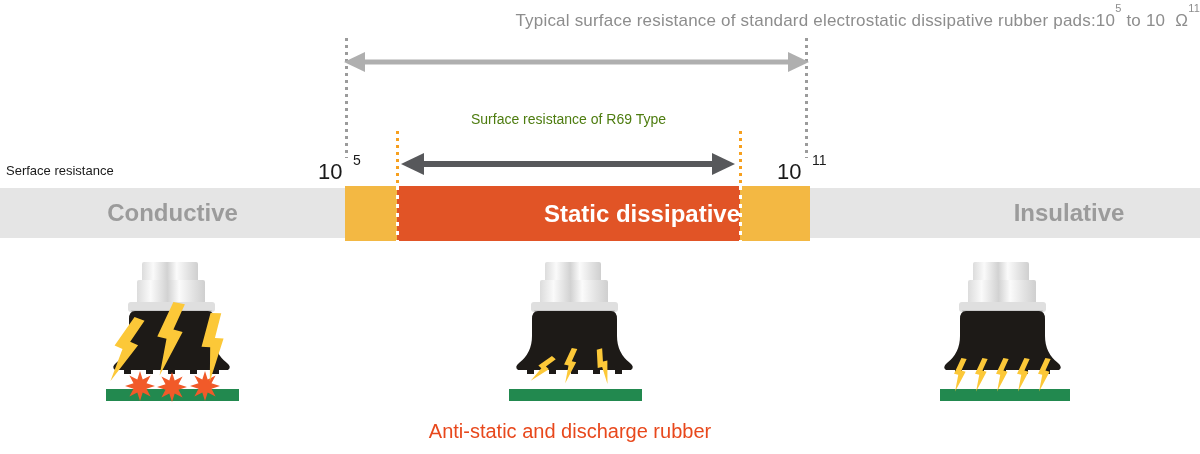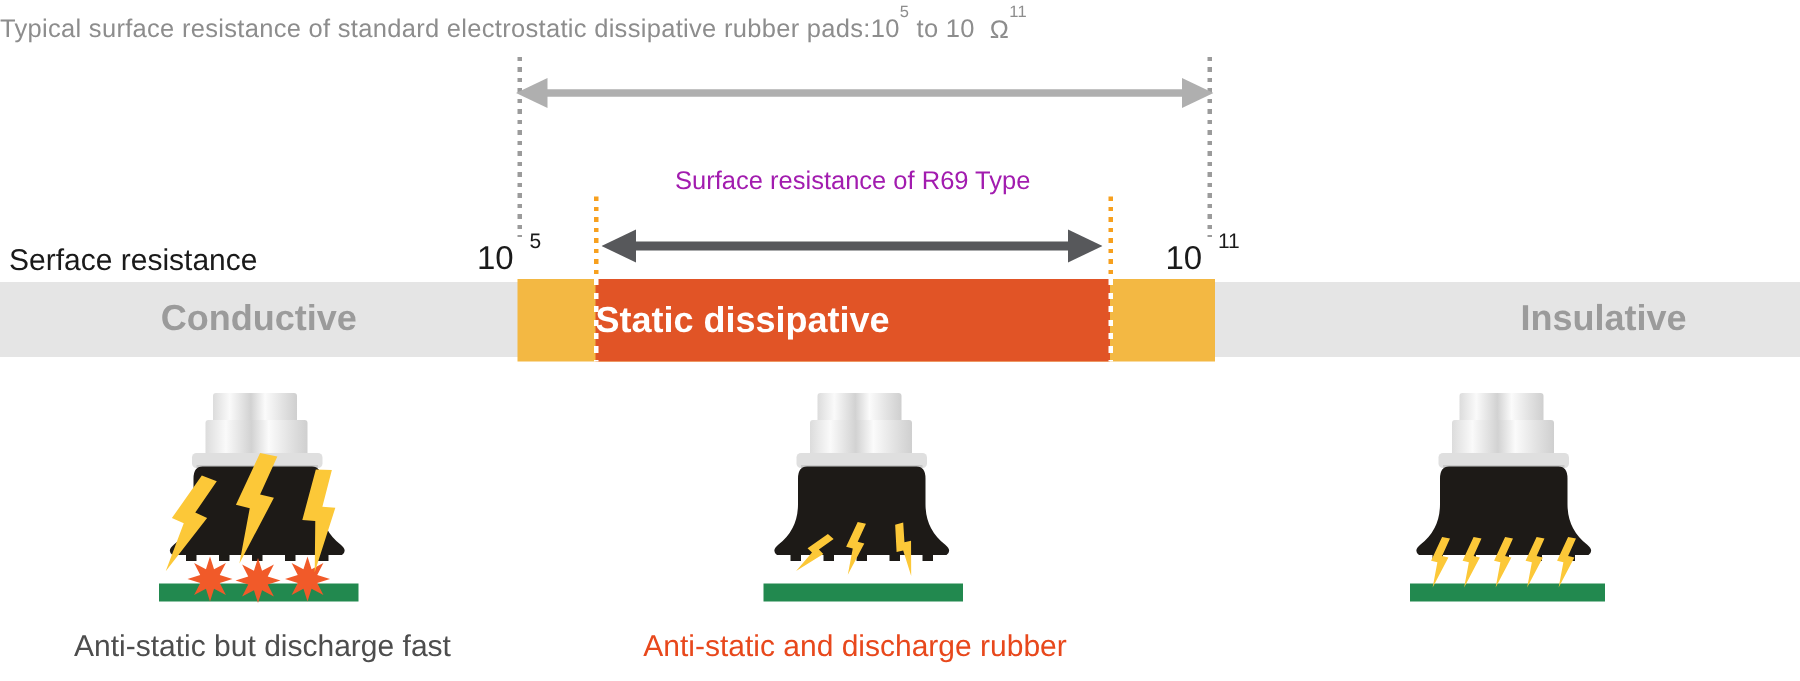--- a/index.html
+++ b/index.html
@@ -1,53 +1,53 @@
 <!DOCTYPE html>
 <html><head>
 <meta charset="utf-8">
 <style>
   * { margin:0; padding:0; box-sizing:border-box; }
   body { background:#ffffff; font-family:"Liberation Sans", sans-serif; }
   .stage { position:relative; width:1200px; height:454px; background:#ffffff; overflow:hidden; }
 
   
-  .top-title { position:absolute; left:0; top:9px; width:1200px; text-align:left;
+  .top-title { position:absolute; left:0; top:9px; width:1200px; text-align:right;
                font-size:17px; color:#8D8D8D; letter-spacing:0.2px; }
   .top-title .ssup { font-size:11px; position:relative; top:-7px; }
   .top-title .omega { margin-left:10px; }
 
   
   .vdot-gray { position:absolute; width:3px;
     background-image:repeating-linear-gradient(to bottom,#9B9B9B 0px,#9B9B9B 3px,transparent 3px,transparent 7px); }
   .vdot-orange { position:absolute; width:3px;
     background-image:repeating-linear-gradient(to bottom,#F7A01E 0px,#F7A01E 3px,transparent 3px,transparent 7px); }
   .vdash-white { position:absolute; width:3px; z-index:6;
     background-image:repeating-linear-gradient(to bottom,#FFFFFF 0px,#FFFFFF 4px,transparent 4px,transparent 9px); }
 
   .arrow-svg { position:absolute; }
 
   
   .r69-title { position:absolute; left:366px; top:111px; width:405px; text-align:center;
-               font-size:17px; color:#a21caf; }
+               font-size:14px; color:#4d7c0f; }
   .r69-range { position:absolute; left:366px; top:133px; width:405px; text-align:center;
                font-size:17px; color:#E8481C; }
   .r69-range .ssup { font-size:11px; position:relative; top:-7px; }
 
   
-  .surface-label { position:absolute; left:6px; top:163px; font-size:20px; color:#1A1A1A; }
+  .surface-label { position:absolute; left:6px; top:163px; font-size:13px; color:#1A1A1A; }
   .tick-base { position:absolute; font-size:22px; color:#1A1A1A; }
   .tick-sup  { position:absolute; font-size:14px; color:#1A1A1A; }
 
   
   .bar { position:absolute; left:0; top:188px; width:1200px; height:50px; background:#E5E5E5; }
   .zone-label { position:absolute; top:0; height:53px; line-height:50px; text-align:center;
                 font-size:24px; font-weight:bold; color:#9B9B9B; }
   .band-yellow { position:absolute; left:345px; top:186px; width:465px; height:55px; background:#F3B843; z-index:4; }
   .band-red    { position:absolute; left:397px; top:186px; width:343px; height:55px; background:#E15426; z-index:5;
-                 text-align:left; line-height:55px; font-size:24px; font-weight:bold; color:#ffffff; }
+                 text-align:right; line-height:55px; font-size:24px; font-weight:bold; color:#ffffff; }
 
   
   .fig { position:absolute; top:258px; width:140px; height:148px; }
 
   
   .caption { position:absolute; top:420px; font-size:20px; color:#4D4D4D; text-align:center; }
   .caption.red { color:#E8481C; }
 </style>
 </head>
 <body>
@@ -153,16 +153,15 @@
     <rect x="7" y="131" width="130" height="12" fill="#22894F"></rect>
     <g fill="#FCC838">
       <use href="#boltP" transform="translate(20,100) scale(1.05)"></use>
       <use href="#boltP" transform="translate(41,100) scale(1.05)"></use>
       <use href="#boltP" transform="translate(62,100) scale(1.05)"></use>
       <use href="#boltP" transform="translate(83,100) scale(1.05)"></use>
       <use href="#boltP" transform="translate(104,100) scale(1.05)"></use>
     </g>
   </svg>
 
-  <div class="caption" style="left:20px; width:310px;">Anti-static but discharge fast</div>
   <div class="caption red" style="left:390px; width:360px;">Anti-static and discharge rubber</div>
 
 </div>
 
 </body></html>

